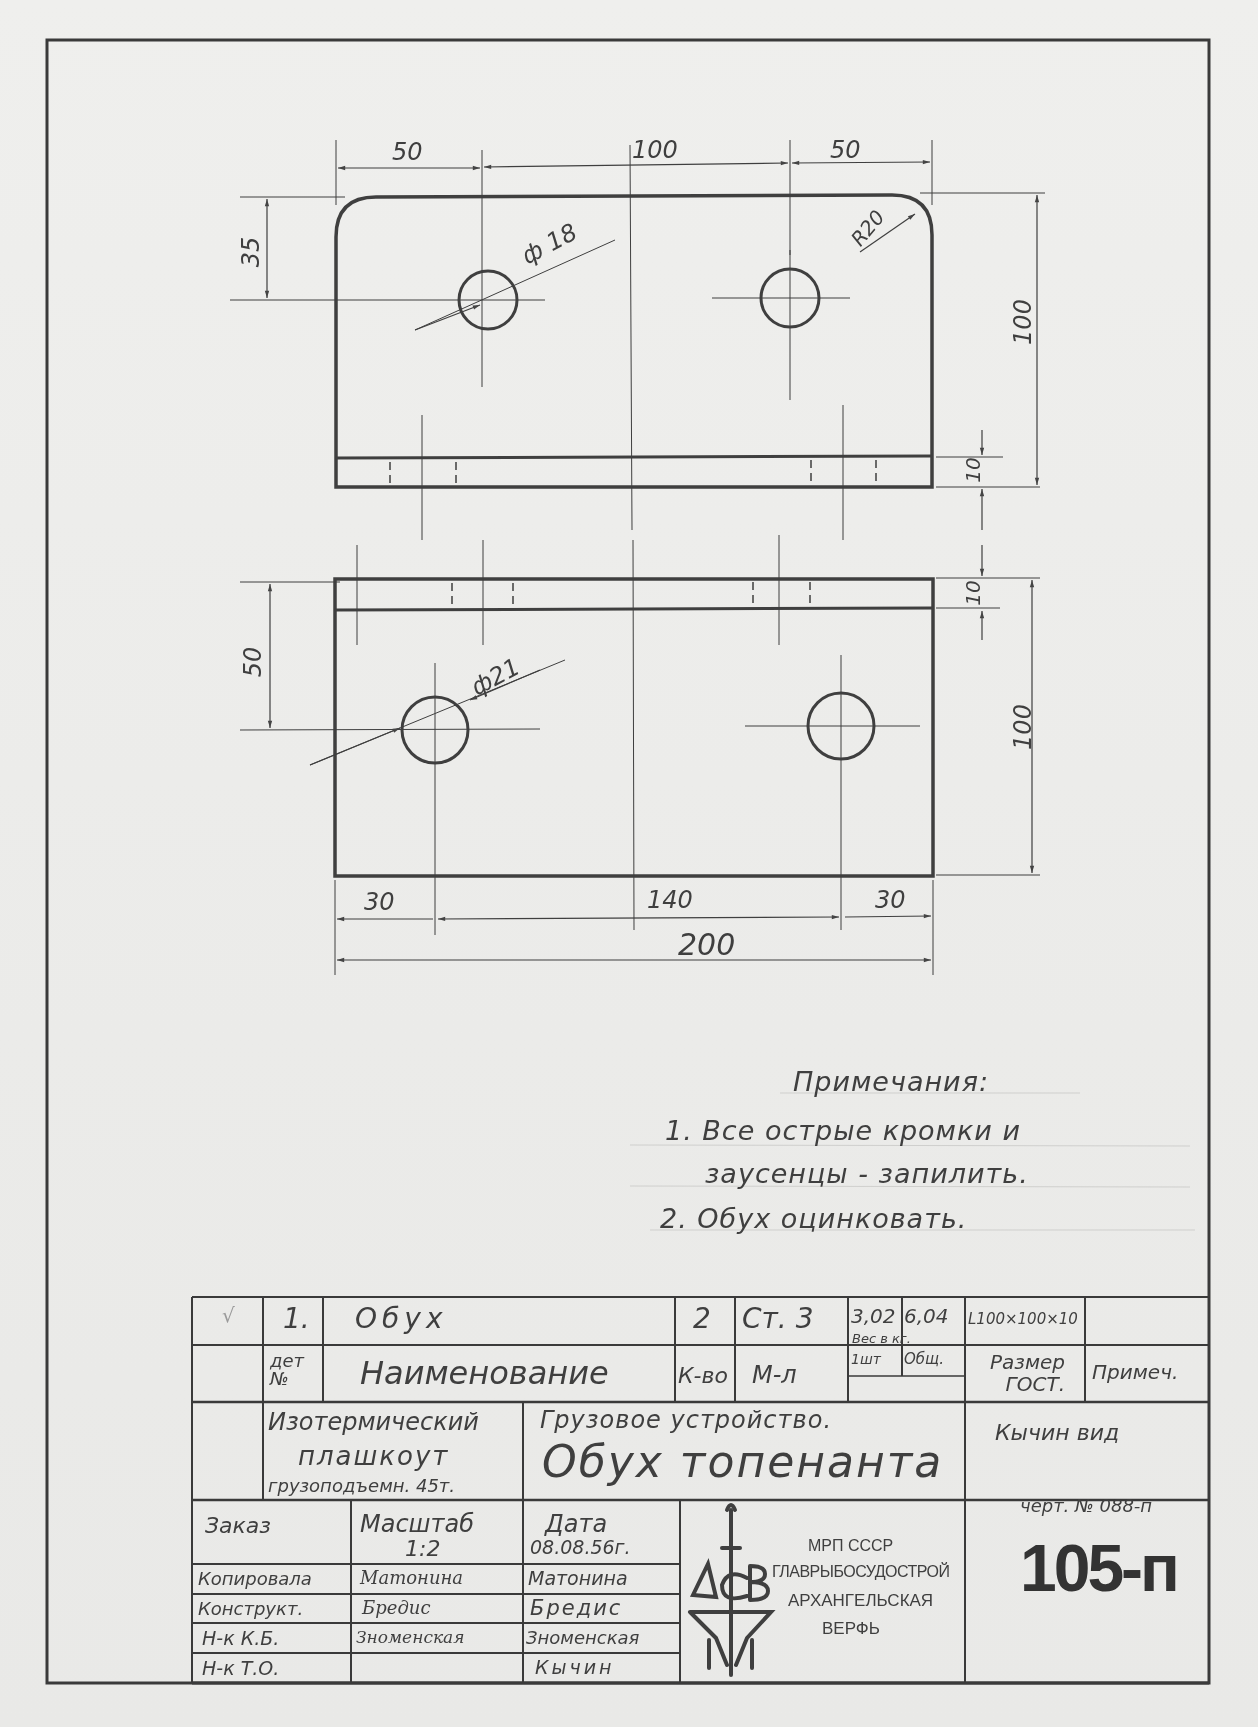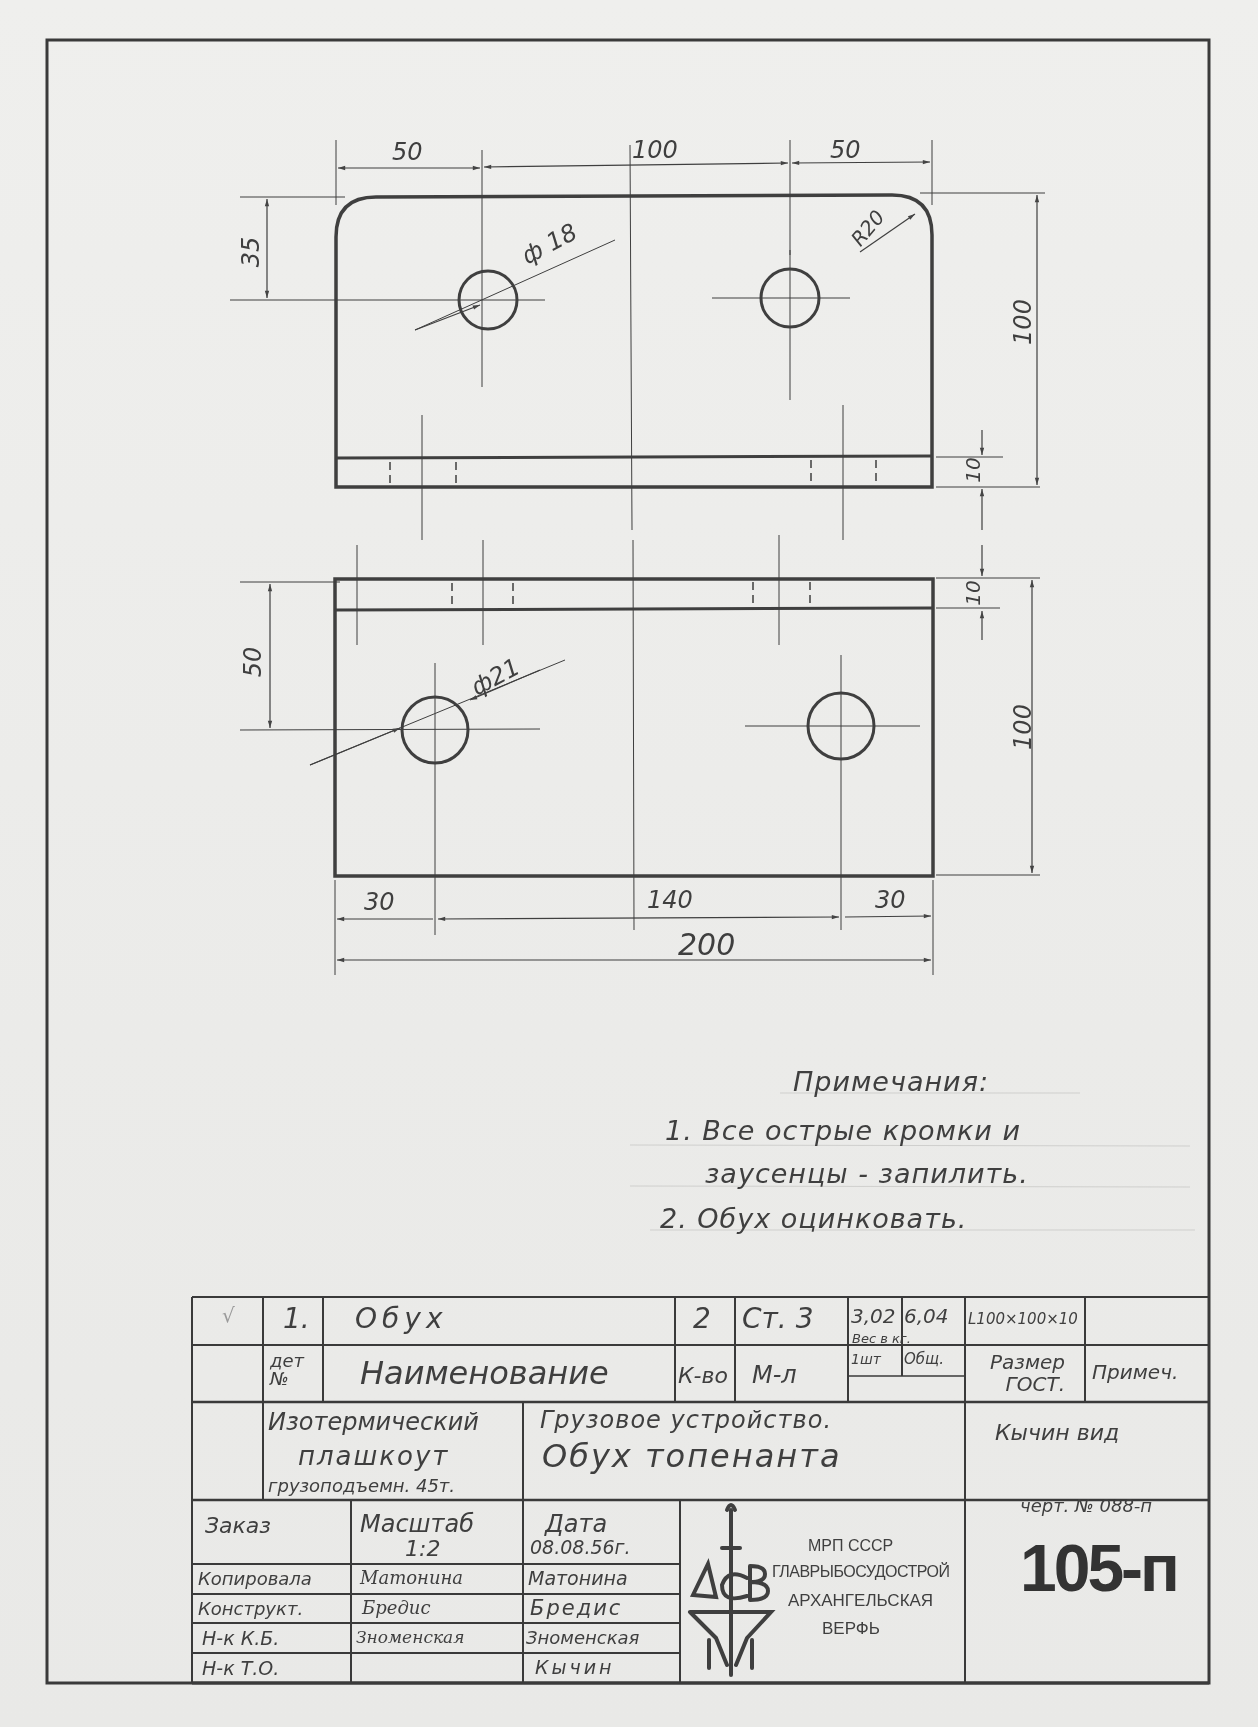--- a/index.html
+++ b/index.html
@@ -211,21 +211,21 @@
   <span class="t" style="left:851px;top:1352px;font-size:14px;">1шт</span>
   <span class="t" style="left:904px;top:1352px;font-size:15px;">Общ.</span>
   <span class="t" style="left:852px;top:1332px;font-size:13px;">Вес в кг.</span>
   <span class="t" style="left:975px;top:1351px;font-size:20px;width:90px;white-space:normal;line-height:1.1;text-align:right;">Размер ГОСТ.</span>
   <span class="t" style="left:1092px;top:1362px;font-size:20px;font-style:italic;">Примеч.</span>
 
   <span class="t" style="left:268px;top:1410px;font-size:24px;">Изотермический</span>
   <span class="t" style="left:298px;top:1443px;font-size:26px;letter-spacing:2px;">плашкоут</span>
   <span class="t" style="left:268px;top:1477px;font-size:18px;">грузоподъемн. 45т.</span>
   <span class="t" style="left:540px;top:1408px;font-size:24px;letter-spacing:1px;">Грузовое устройство.</span>
-  <span class="t" style="left:542px;top:1440px;font-size:32px;letter-spacing:2px;">Обух  топенанта</span>
+  <span class="t" style="left:542px;top:1440px;font-size:44px;letter-spacing:2px;">Обух  топенанта</span>
   <span class="t" style="left:995px;top:1422px;font-size:22px;">Кычин вид</span>
   <span class="t" style="left:1020px;top:1458px;font-size:18px;margin-top:39px;">черт. № 088-п</span>
 
   <span class="t" style="left:205px;top:1515px;font-size:22px;">Заказ</span>
   <span class="t" style="left:360px;top:1512px;font-size:24px;">Масштаб</span>
   <span class="t" style="left:405px;top:1538px;font-size:22px;">1:2</span>
   <span class="t" style="left:545px;top:1512px;font-size:24px;">Дата</span>
   <span class="t" style="left:530px;top:1538px;font-size:19px;">08.08.56г.</span>
 
   <span class="t" style="left:198px;top:1570px;font-size:18px;">Копировала</span>

